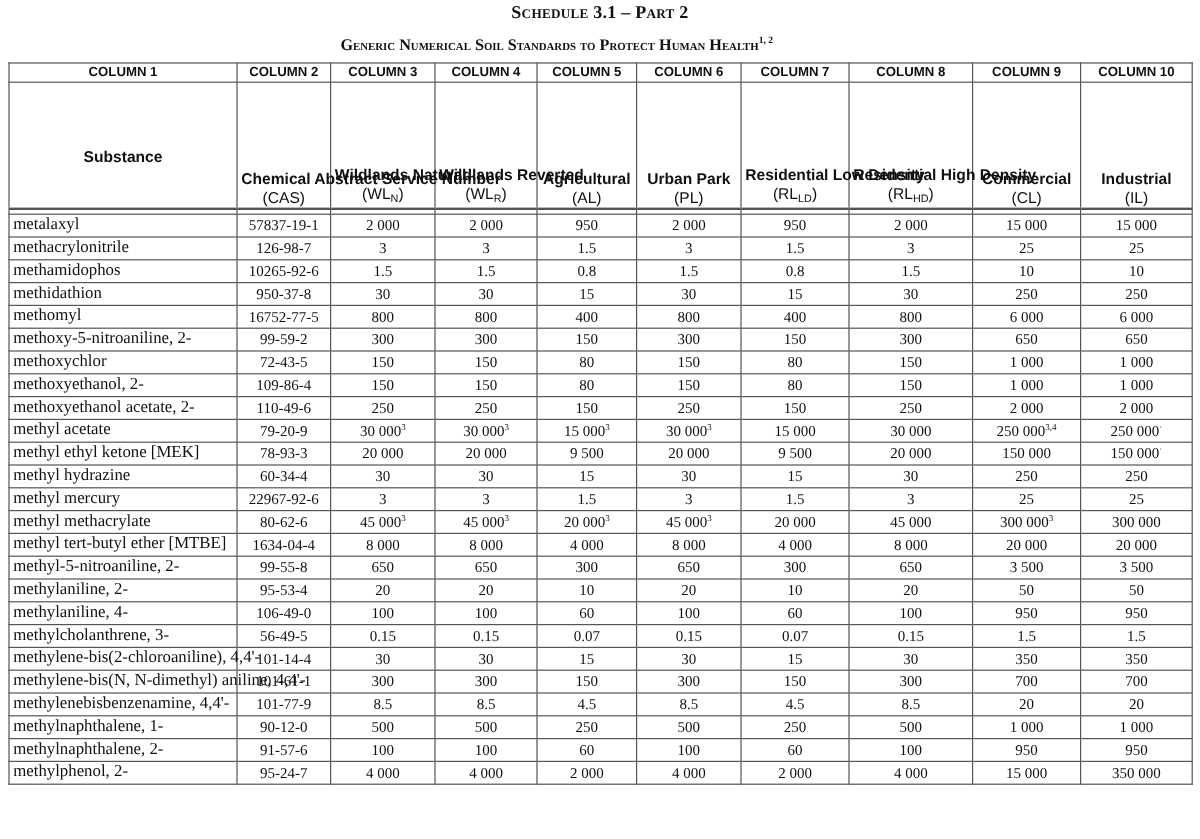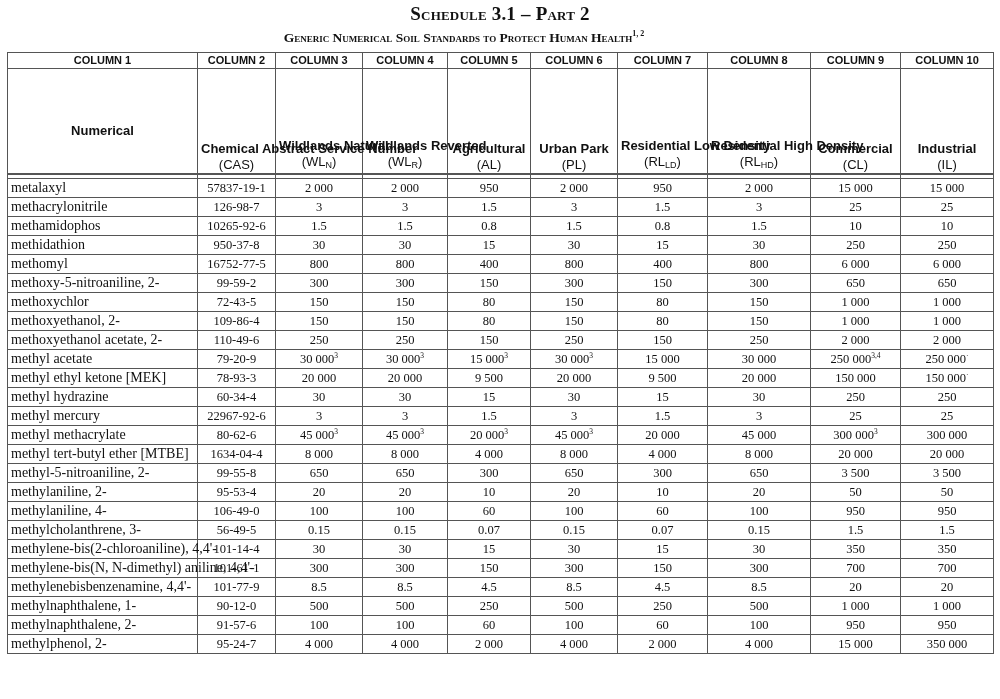--- a/index.html
+++ b/index.html
@@ -1,19 +1,19 @@
 <!DOCTYPE html>
 <html><head>
 <meta charset="utf-8">
 <style>
   html, body { margin: 0; padding: 0; background: #ffffff; }
   body { width: 1000px; height: 699px; overflow: hidden; position: relative; color: #111; }
   .title {
     position: absolute; left: 0; top: 3px; width: 1000px; text-align: center;
-    font-family: "Liberation Serif", serif; font-weight: bold; font-size: 19px;
+    font-family: "Liberation Serif", serif; font-weight: bold; font-size: 15px;
     font-variant: small-caps; letter-spacing: 0.2px;
   }
   .subtitle {
     position: absolute; left: 0; top: 29px; width: 928px; text-align: center;
     font-family: "Liberation Serif", serif; font-weight: bold; font-size: 13.5px;
     font-variant: small-caps;
   }
   .subtitle sup { font-size: 8px; vertical-align: 6px; }
   table.std {
     position: absolute; left: 7px; top: 52px; width: 986px;
@@ -74,21 +74,21 @@
         <th class="colnum">COLUMN 4</th>
         <th class="colnum">COLUMN 5</th>
         <th class="colnum">COLUMN 6</th>
         <th class="colnum">COLUMN 7</th>
         <th class="colnum">COLUMN 8</th>
         <th class="colnum">COLUMN 9</th>
         <th class="colnum">COLUMN 10</th>
       </tr>
     <tr id="colhead-row">
         <th class="colhead" style="vertical-align: middle; padding-top: 20px;">
-          <b>Numerical</b>
+          <b>Substance</b>
         </th>
         <th class="colhead">
           <b>Chemical Abstract Service Number</b>
           <span class="abbr"><span>(CAS)</span></span>
         </th>
         <th class="colhead">
           <b>Wildlands Natural</b>
           <span class="abbr"><span>(WL</span><sub>N</sub><span>)</span></span>
         </th>
         <th class="colhead">

